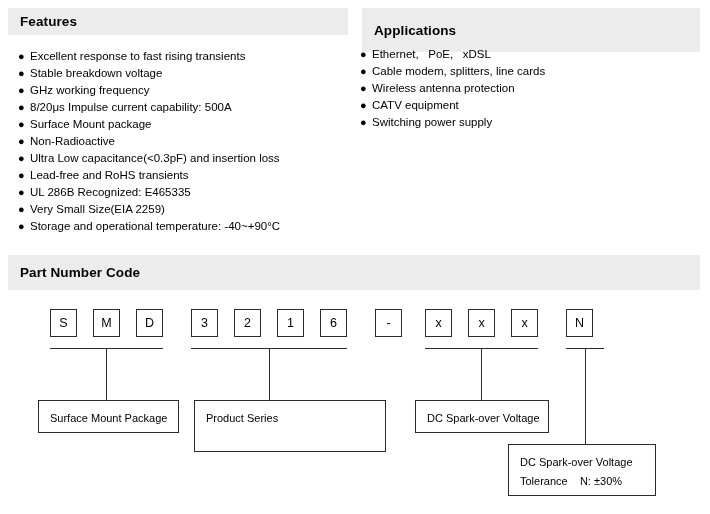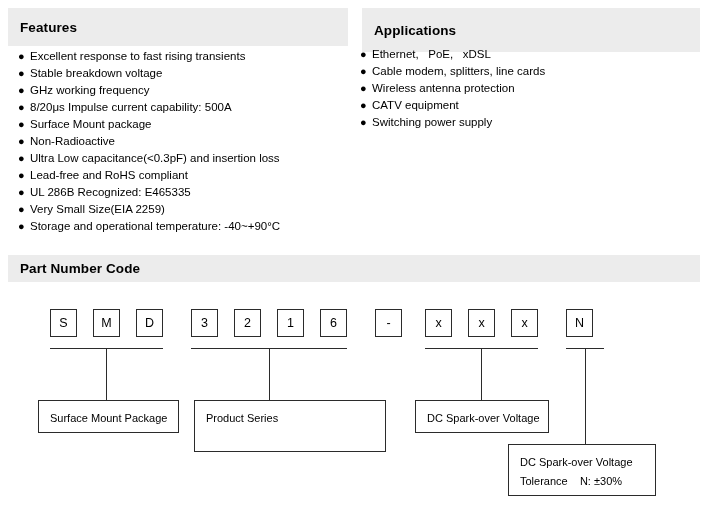--- a/index.html
+++ b/index.html
@@ -23,23 +23,23 @@
     display: flex;
     align-items: center;
   }
   .section-bar .section-title {
     font-size: 13.5px;
     font-weight: bold;
     letter-spacing: .1px;
     padding-left: 12px;
     color: #000;
   }
-  #features-bar     { left: 8px;   top: 8px;   width: 340px; height: 38px; }
+  #features-bar     { left: 8px;   top: 8px;   width: 340px; height: 27px; }
   #applications-bar { left: 362px; top: 8px;   width: 338px; height: 44px; }
-  #partnumber-bar   { left: 8px;   top: 255px; width: 692px; height: 27px; align-items: center; }
+  #partnumber-bar   { left: 8px;   top: 255px; width: 692px; height: 35px; align-items: center; }
 
   
   .bullet-list {
     position: absolute;
     list-style: none;
     margin: 0;
     padding: 0;
   }
   #features-list     { left: 18px;  top: 48px; width: 330px; }
   #applications-list { left: 360px; top: 46px; width: 340px; }
@@ -123,21 +123,21 @@
   <span class="section-title">Features</span>
 </div>
 <ul class="bullet-list" id="features-list">
   <li class="bullet-item"><span class="bullet-dot">●</span><span class="bullet-text">Excellent response to fast rising transients</span></li>
   <li class="bullet-item"><span class="bullet-dot">●</span><span class="bullet-text">Stable breakdown voltage</span></li>
   <li class="bullet-item"><span class="bullet-dot">●</span><span class="bullet-text">GHz working frequency</span></li>
   <li class="bullet-item"><span class="bullet-dot">●</span><span class="bullet-text">8/20μs Impulse current capability: 500A</span></li>
   <li class="bullet-item"><span class="bullet-dot">●</span><span class="bullet-text">Surface Mount package</span></li>
   <li class="bullet-item"><span class="bullet-dot">●</span><span class="bullet-text">Non-Radioactive</span></li>
   <li class="bullet-item"><span class="bullet-dot">●</span><span class="bullet-text">Ultra Low capacitance(&lt;0.3pF) and insertion loss</span></li>
-  <li class="bullet-item"><span class="bullet-dot">●</span><span class="bullet-text">Lead-free and RoHS compliant</span></li>
+  <li class="bullet-item"><span class="bullet-dot">●</span><span class="bullet-text">Lead-free and RoHS transients</span></li>
   <li class="bullet-item"><span class="bullet-dot">●</span><span class="bullet-text">UL 286B Recognized: E465335</span></li>
   <li class="bullet-item"><span class="bullet-dot">●</span><span class="bullet-text">Very Small Size(EIA 2259)</span></li>
   <li class="bullet-item"><span class="bullet-dot">●</span><span class="bullet-text">Storage and operational temperature: -40~+90°C</span></li>
 </ul>
 
 <div class="section-bar" id="applications-bar">
   <span class="section-title">Applications</span>
 </div>
 <ul class="bullet-list" id="applications-list">
   <li class="bullet-item"><span class="bullet-dot">●</span><span class="bullet-text">Ethernet,   PoE,   xDSL</span></li>

